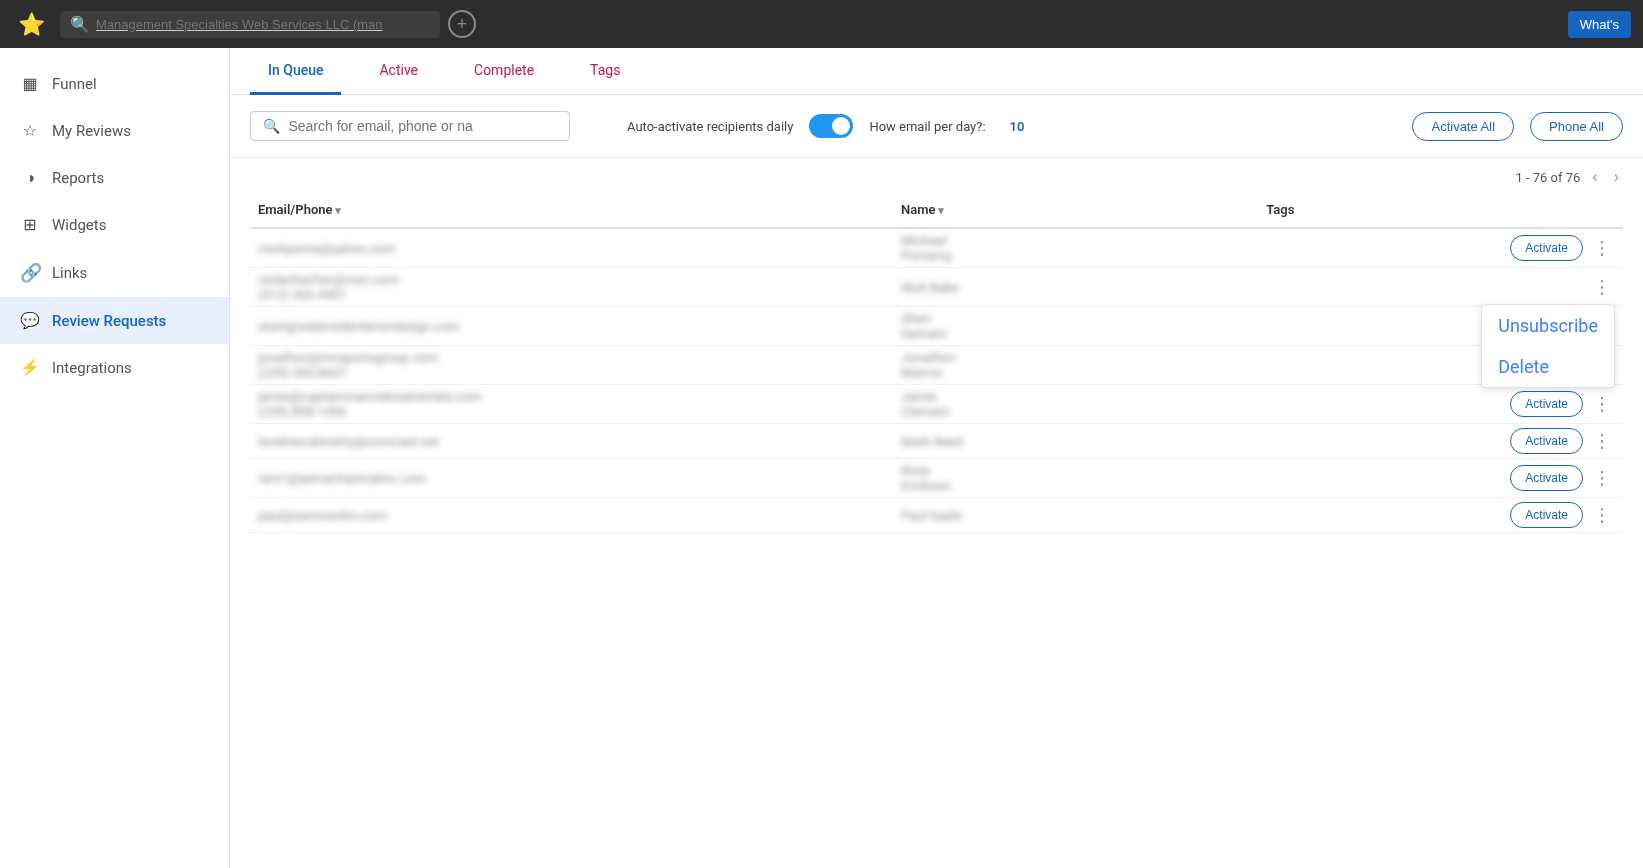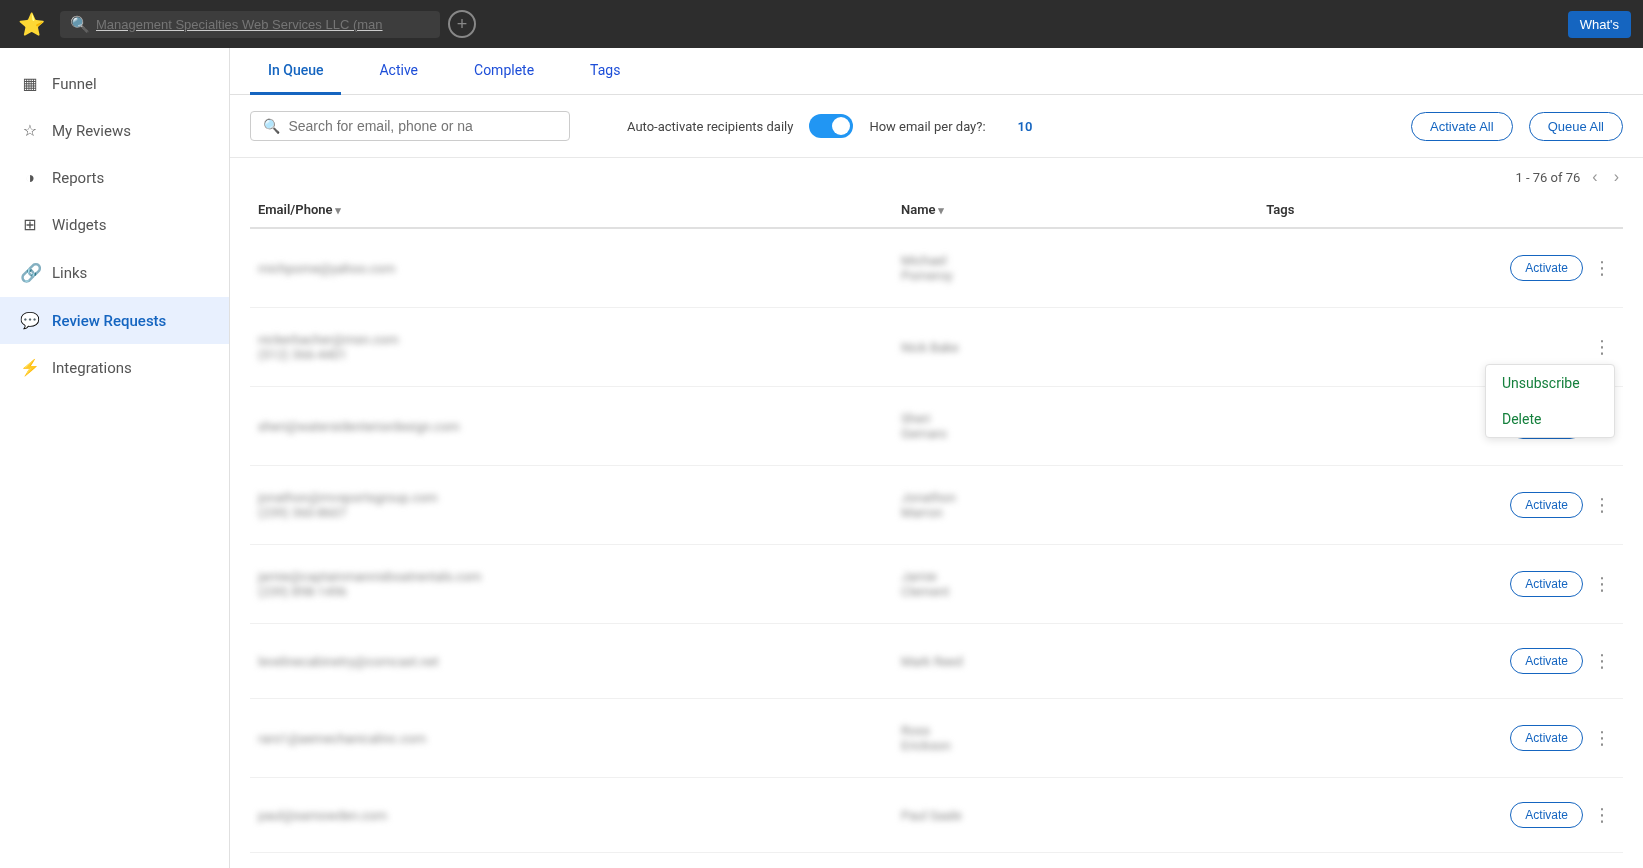--- a/index.html
+++ b/index.html
@@ -117,21 +117,21 @@
       border-bottom: 1px solid #e0e0e0;
       padding: 0 20px;
       background: white;
       flex-shrink: 0;
       gap: 20px;
     }
     .tab {
       padding: 14px 18px;
       font-size: 14px;
       cursor: pointer;
-      color: #1d4ed8;
+      color: #be185d;
       border-bottom: 3px solid transparent;
       margin-bottom: -1px;
     }
     .tab.active {
       color: #1565c0;
       border-bottom-color: #1565c0;
       font-weight: 500;
     }
 
     
@@ -176,21 +176,21 @@
     .toggle-slider::before {
       content: '';
       position: absolute;
       width: 18px; height: 18px;
       background: white;
       border-radius: 50%;
       top: 3px; right: 3px;
       transition: 0.2s;
     }
     .how-many-label { font-size: 13px; color: #444; }
-    .how-many-value { font-size: 13px; color: #1565c0; font-weight: 600; margin-left: 16px; }
+    .how-many-value { font-size: 13px; color: #1565c0; font-weight: 600; margin-left: 8px; }
     .btn-outline {
       border: 1.5px solid #1565c0;
       background: white;
       color: #1565c0;
       border-radius: 20px;
       padding: 6px 18px;
       font-size: 13px;
       cursor: pointer;
       font-weight: 500;
     }
@@ -231,21 +231,21 @@
       font-weight: 600;
       color: #333;
       border-bottom: 2px solid #e0e0e0;
     }
     .th-sortable { cursor: pointer; }
     .th-sortable::after { content: ' ▾'; font-size: 11px; color: #888; }
     tbody tr {
       border-bottom: 1px solid #f0f0f0;
     }
     tbody td {
-      padding: 24px 8px;
+      padding: 4px 8px;
       font-size: 13px;
       color: #666;
       vertical-align: middle;
     }
     .td-blurred { filter: blur(3px); user-select: none; color: #888; }
     .td-name { filter: blur(3px); user-select: none; color: #888; min-width: 120px; }
     .row-actions {
       display: flex;
       align-items: center;
       gap: 6px;
@@ -277,22 +277,22 @@
       background: white;
       border: 1px solid #e0e0e0;
       border-radius: 4px;
       box-shadow: 0 2px 8px rgba(0,0,0,0.12);
       z-index: 100;
       right: 60px;
       min-width: 130px;
     }
     .dropdown-item {
       padding: 10px 16px;
-      font-size: 14px;
-      color: #15803d;
+      font-size: 18px;
+      color: #3b82f6;
       cursor: pointer;
     }
 
     
     .td-tags { min-width: 80px; }
   </style>
 </head>
 <body>
 
 <div class="topbar">
@@ -356,21 +356,21 @@
       </div>
       <span class="toolbar-label">Auto-activate recipients daily</span>
       <label class="toggle-switch">
 
         <span class="toggle-slider"></span>
       </label>
       <span class="how-many-label">How email per day?:</span>
       <span class="how-many-value">10</span>
       <div style="flex:1"></div>
       <button class="btn-outline">Activate All</button>
-      <button class="btn-outline">Queue All</button>
+      <button class="btn-outline">Phone All</button>
     </div>
 
     <div class="pagination-row">
       <span class="pagination-text">1 - 76 of 76</span>
       <button class="pagination-btn">‹</button>
       <button class="pagination-btn">›</button>
     </div>
 
     <div class="table-container">
       <table>

